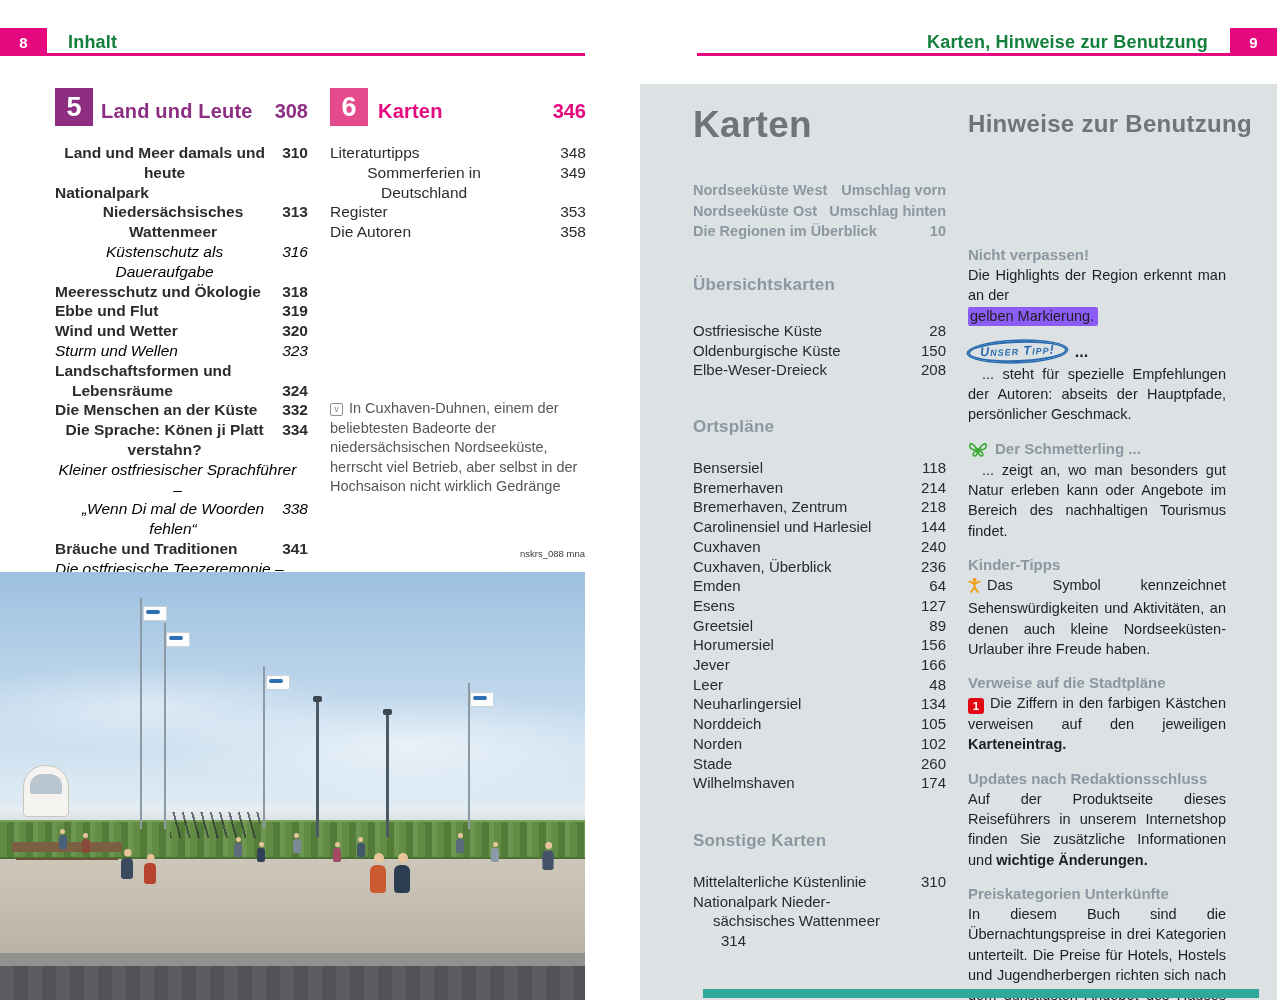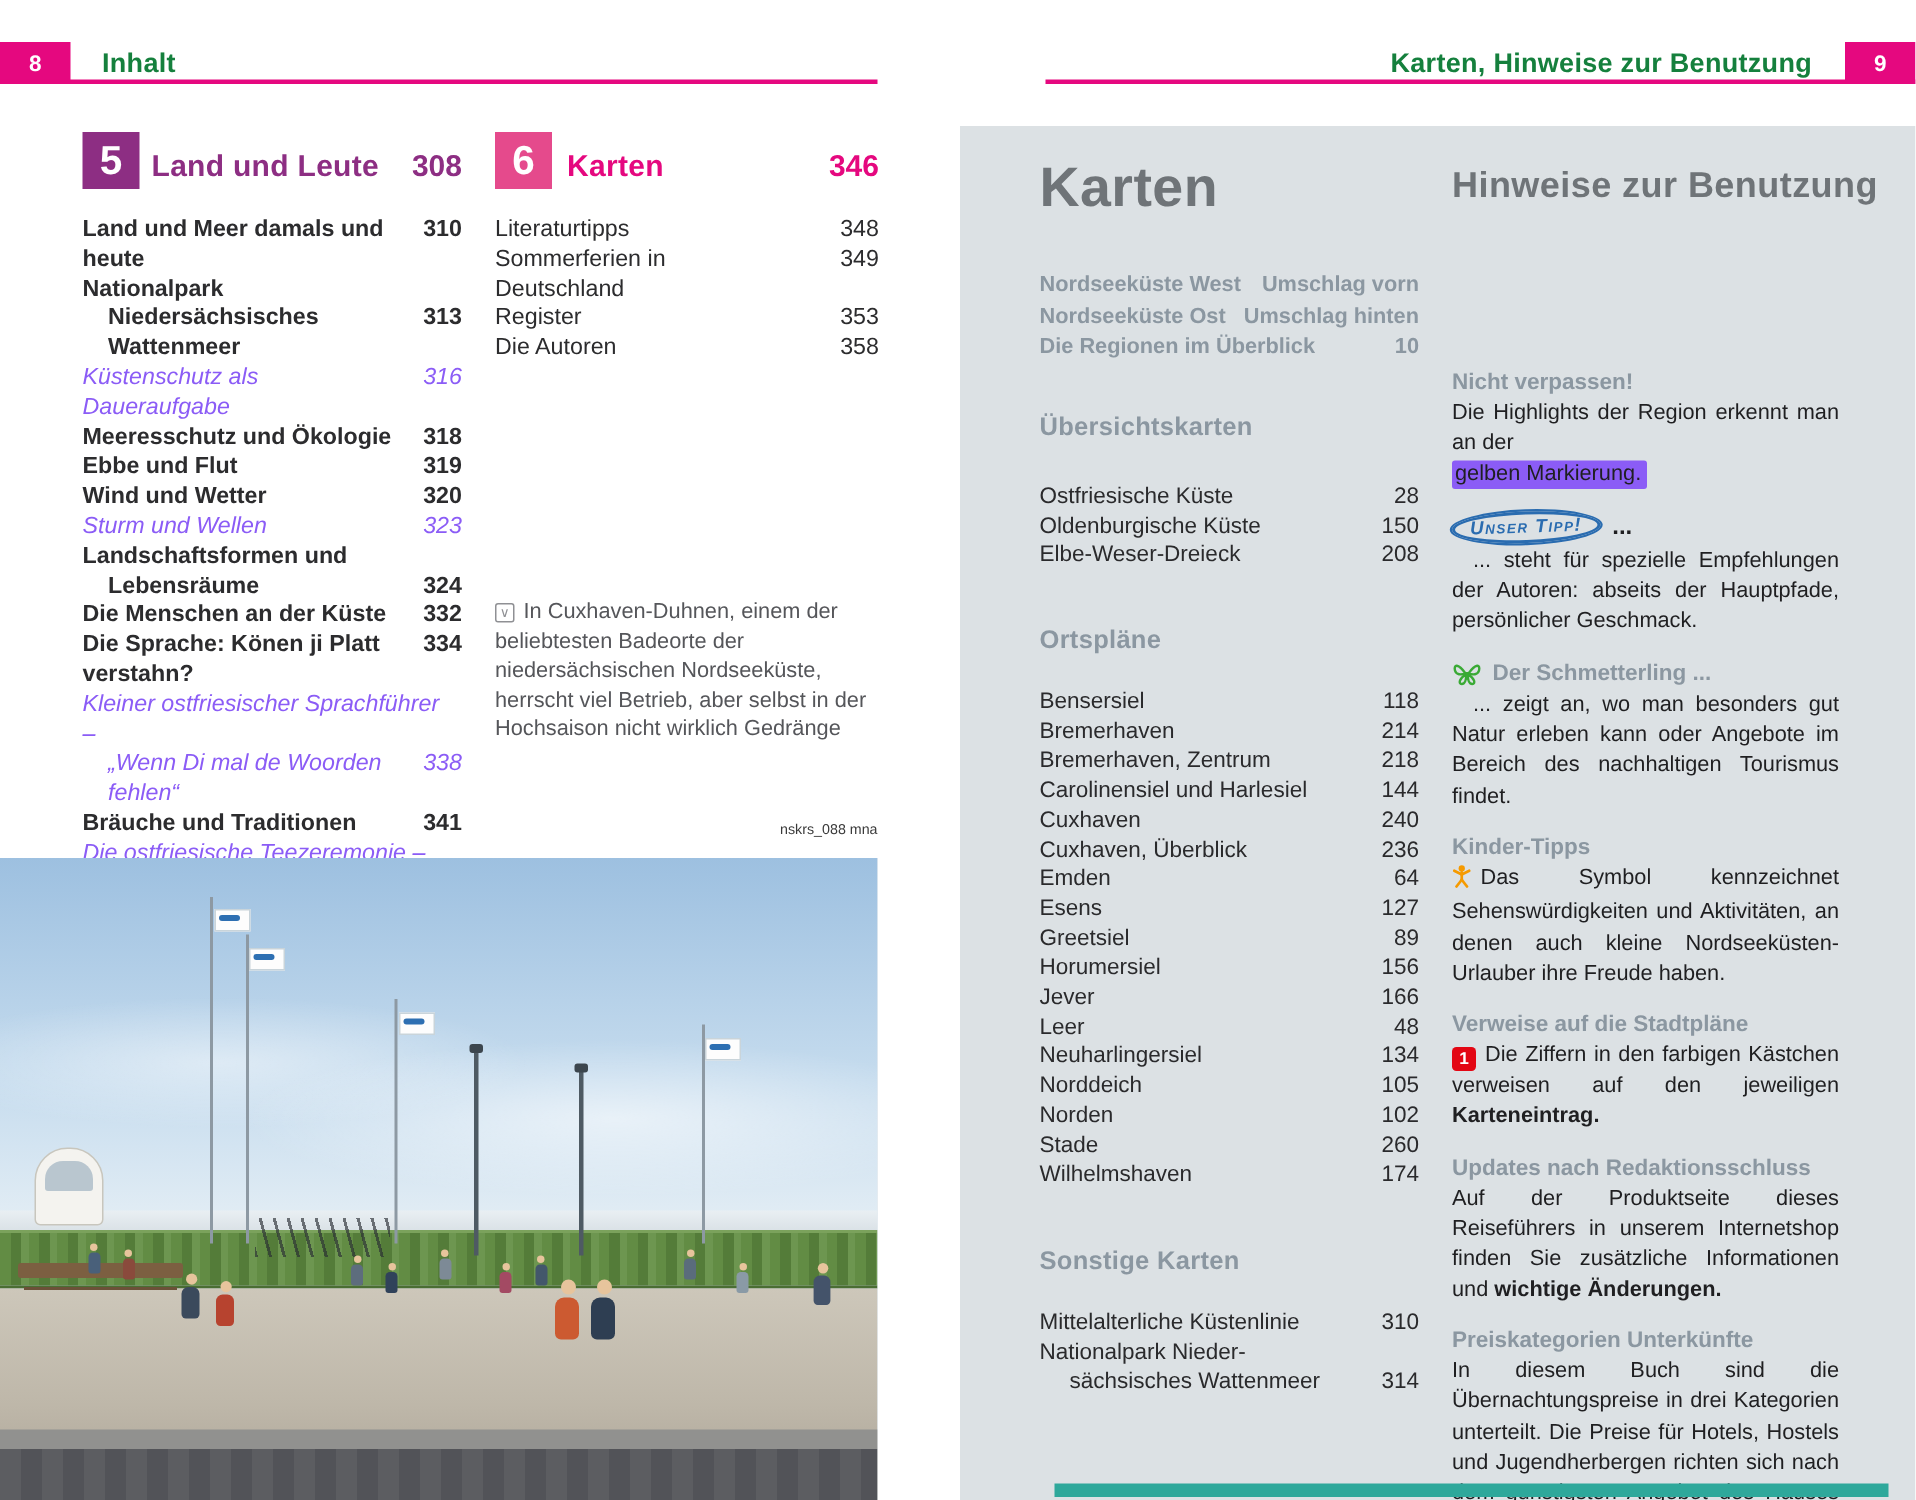--- a/index.html
+++ b/index.html
@@ -11,24 +11,24 @@
   .pgnum-box { position:absolute; width:47px; height:28px; background:#e5087f; color:#fff;
                font-size:15px; font-weight:bold; display:flex; align-items:center; justify-content:center; }
   .hdr-title { position:absolute; top:32px; font-size:18px; font-weight:bold; color:#15803d; letter-spacing:.2px; }
   .hdr-rule { position:absolute; top:53px; height:3px; background:#e5087f; }
 
   
   .secbox { position:absolute; width:38px; height:38px; color:#fff; font-size:27px; font-weight:bold;
             display:flex; align-items:center; justify-content:center; }
   .sechead { position:absolute; font-size:20px; font-weight:bold; letter-spacing:.2px; }
   .secpage { position:absolute; font-size:20px; font-weight:bold; text-align:right; }
-  .toc { position:absolute; font-size:15.5px; line-height:19.8px; color:#2c2c2e; }
+  .toc { position:absolute; font-size:15.5px; line-height:19.8px; color:#2c2c2e;text-align:center; }
   .trow { display:flex; justify-content:space-between; font-weight:bold; }
   .trow .tpage { margin-left:8px; white-space:nowrap; }
-  .trow.italic { font-weight:normal; font-style:italic; color:#8b5cf6; }
+  .trow.italic { font-weight:normal; font-style:italic; color:#000000; }
   .trow.indent { padding-left:17px; }
   .toc-light .trow { font-weight:normal;gap:34px; }
 
   .caption { position:absolute; left:330px; top:399px; width:258px; font-size:14.5px;
              line-height:19.6px; color:#55565a; }
   .cap-icon { display:inline-block; width:13px; height:13px; border:1px solid #8f9094; color:#8f9094;
               font-size:9px; line-height:11px; text-align:center; border-radius:2px;
               margin-right:6px; vertical-align:1px; }
   .credit { position:absolute; top:548px; right:692px; font-size:9.5px; color:#3a3a3a; }
 
@@ -68,21 +68,21 @@
            border-radius:2px; box-shadow:0 12px 0 -4px #6b5138; }
   .bikes { position:absolute; left:29%; top:56%; width:90px; height:26px;
            background:repeating-linear-gradient(75deg, rgba(40,44,50,.65) 0 2px, transparent 2px 9px); }
 
   
   .panel { position:absolute; left:640px; top:84px; width:637px; height:916px; background:#dce1e4; }
   .big-title { position:absolute; font-size:37px; font-weight:bold; color:#6f7478; letter-spacing:.3px; }
   .sub { position:absolute; font-size:17px; font-weight:bold; color:#8b97a1; letter-spacing:.2px; }
   .maplist { position:absolute; width:253px; font-size:15px; line-height:19.7px; color:#2a2a2c; }
   .maplist .trow { font-weight:normal; }
-  .maplist .trow.indent { padding-left:20px; }
+  .maplist .trow.indent { padding-left:20px;flex-direction:column; }
   .cover-rows { font-weight:bold; color:#8b97a1; font-size:14.5px; line-height:20.5px; }
   .cover-rows .trow { font-weight:bold; }
 
   .hints { position:absolute; left:328px; top:106px; width:258px; }
   .hint-h { font-size:15px; font-weight:bold; color:#8b97a1; margin-bottom:2px; }
   .hint-p { font-size:14.5px; line-height:20.3px; color:#1f1f21; text-align:justify; }
   .hint-p.ind { text-indent:14px; }
   .mt { margin-top:15px; }
   .hl { background:#8b5cf6; font-weight:normal; padding:1px 4px 2px 2px; border-radius:2px;
         box-decoration-break:clone; }

